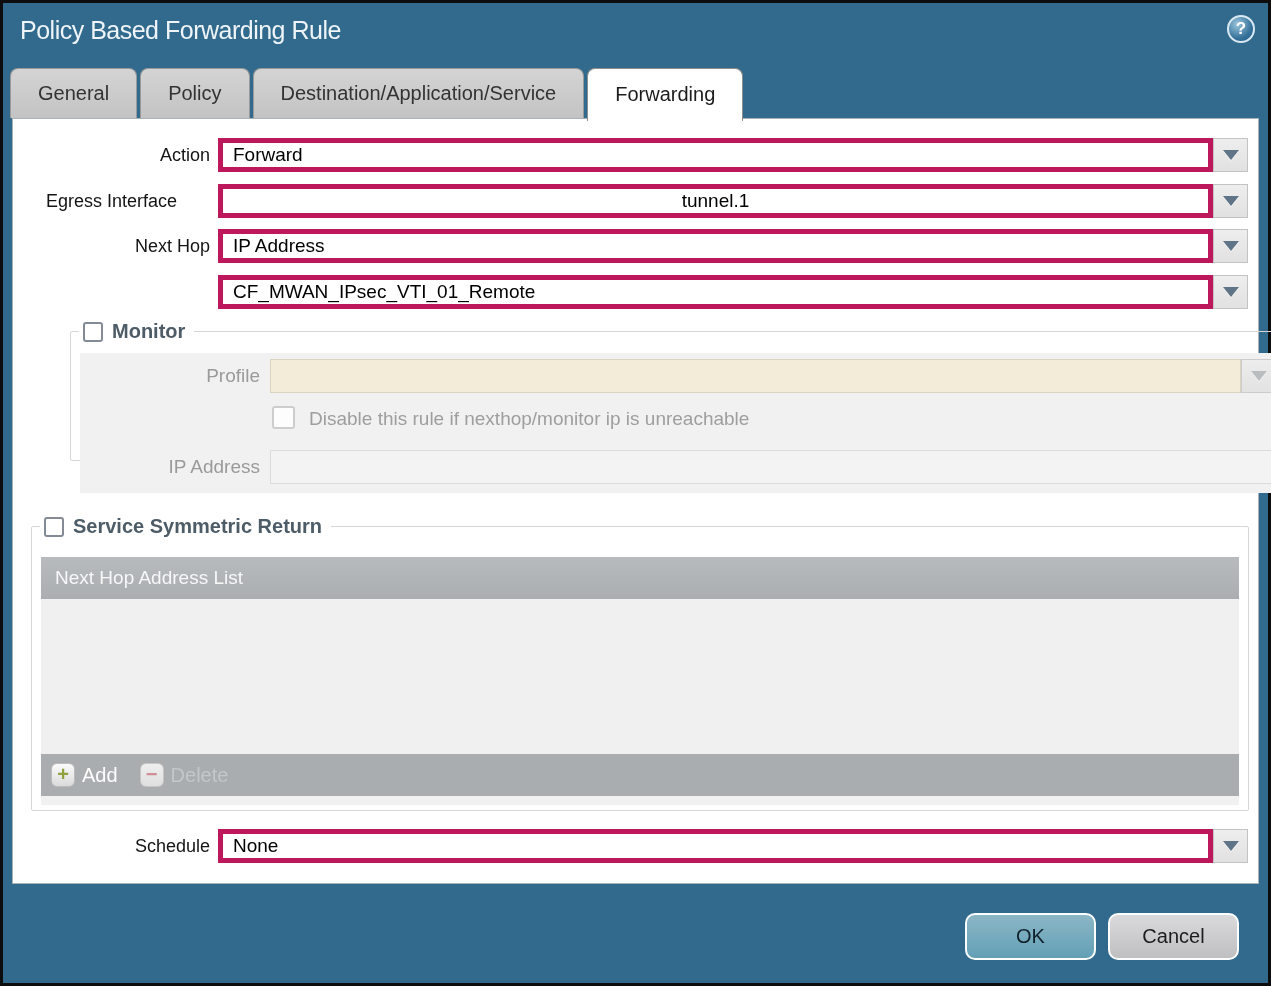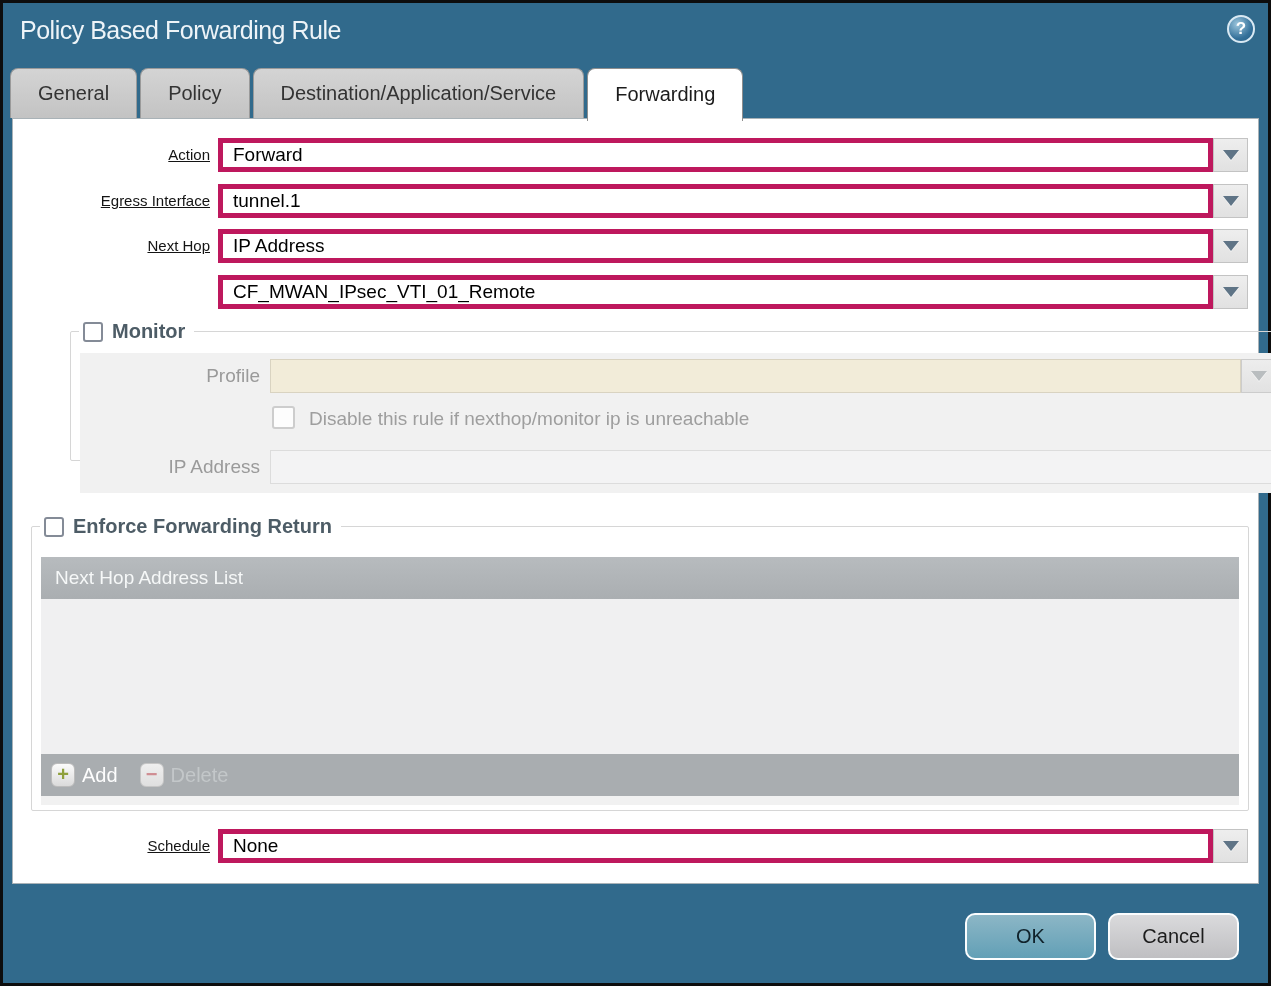--- a/index.html
+++ b/index.html
@@ -23,33 +23,33 @@
          background:linear-gradient(#d4d4d4,#c3c3c3); border:1px solid #9a9a9a; border-bottom:none;
          border-radius:8px 8px 0 0; white-space:nowrap; cursor:pointer; }
   .tab.active { background:#ffffff; color:#1c1c1c; height:53px; margin-bottom:-3px;
                 line-height:50px; border-color:#8e8e8e; position:relative; z-index:3; }
 
   
   .panel { position:absolute; left:12px; top:118px; width:1247px; height:766px;
            background:#ffffff; border:1px solid #a9b2b7; z-index:1; }
 
   
-  .frow-label { position:absolute; left:0; width:197px; text-align:right; font-size:15px;
-                color:#141414; line-height:34px;text-decoration:underline; }
+  .frow-label { position:absolute; left:0; width:197px; text-align:right; font-size:18px;
+                color:#141414; line-height:34px; }
   .combo-field { position:absolute; left:205px; width:995px; height:34px;
                  border:5px solid #be185d; background:#fff; font-size:19px; padding:0 10px;
                  color:#000; font-family:"Liberation Sans", sans-serif; outline:none; }
   .combo-btn { position:absolute; left:1200px; width:35px; height:34px;
                background:linear-gradient(#eeeeee,#e1e1e1); border:1px solid #c3c3c3;
                display:flex; align-items:center; justify-content:center; cursor:pointer; }
   .tri { width:0; height:0; border-left:8px solid transparent; border-right:8px solid transparent;
          border-top:10px solid #5f7486; filter:drop-shadow(0 1px 0 rgba(255,255,255,.65)); }
   .tri.disabled { border-top-color:#b9bdbf; }
 
-  .t-action   { top:19px; }  .t-egress { top:65px; }  .t-nexthop { top:110px; }
+  .t-action   { top:19px; }  .t-egress { top:65px;text-align:center; }  .t-nexthop { top:110px; }
   .t-nhaddr   { top:156px; } .t-sched  { top:710px; }
 
   
   .fieldset { position:absolute; left:18px; width:1218px; border:1px solid #d6d6d6; border-radius:2px; }
   .fs-monitor { top:212px; height:130px;margin-left:39px; }
   .fs-esr     { top:407px; height:285px; }
   .legend { position:absolute; top:-14px; left:8px; background:#fff; padding:0 9px 0 4px;
             height:27px; display:flex; align-items:center; gap:9px; }
   .legend-text { font-size:20px; font-weight:bold; color:#4d5c66; }
   .cb { width:20px; height:20px; border:2px solid #848b97; border-radius:3px; background:#fff; cursor:pointer; }
@@ -148,21 +148,21 @@
         <div class="dis-cb"></div>
         <div class="dis-text">Disable this rule if nexthop/monitor ip is unreachable</div>
         <div class="mp-label" style="top:97px;">IP Address</div>
         <input class="ip-field" readonly="" value="" style="">
       </div>
     </div>
 
     <div class="fieldset fs-esr">
       <div class="legend">
         <span class="cb"></span>
-        <span class="legend-text">Enforce Forwarding Return</span>
+        <span class="legend-text">Service Symmetric Return</span>
       </div>
       <div class="nh-table">
         <div class="thead">Next Hop Address List</div>
         <div class="tbody"></div>
         <div class="tfoot">
           <div class="tbtn tbtn-add">
             <span class="ticon">+</span>
             <span class="tlabel">Add</span>
           </div>
           <div class="tbtn tbtn-del">

